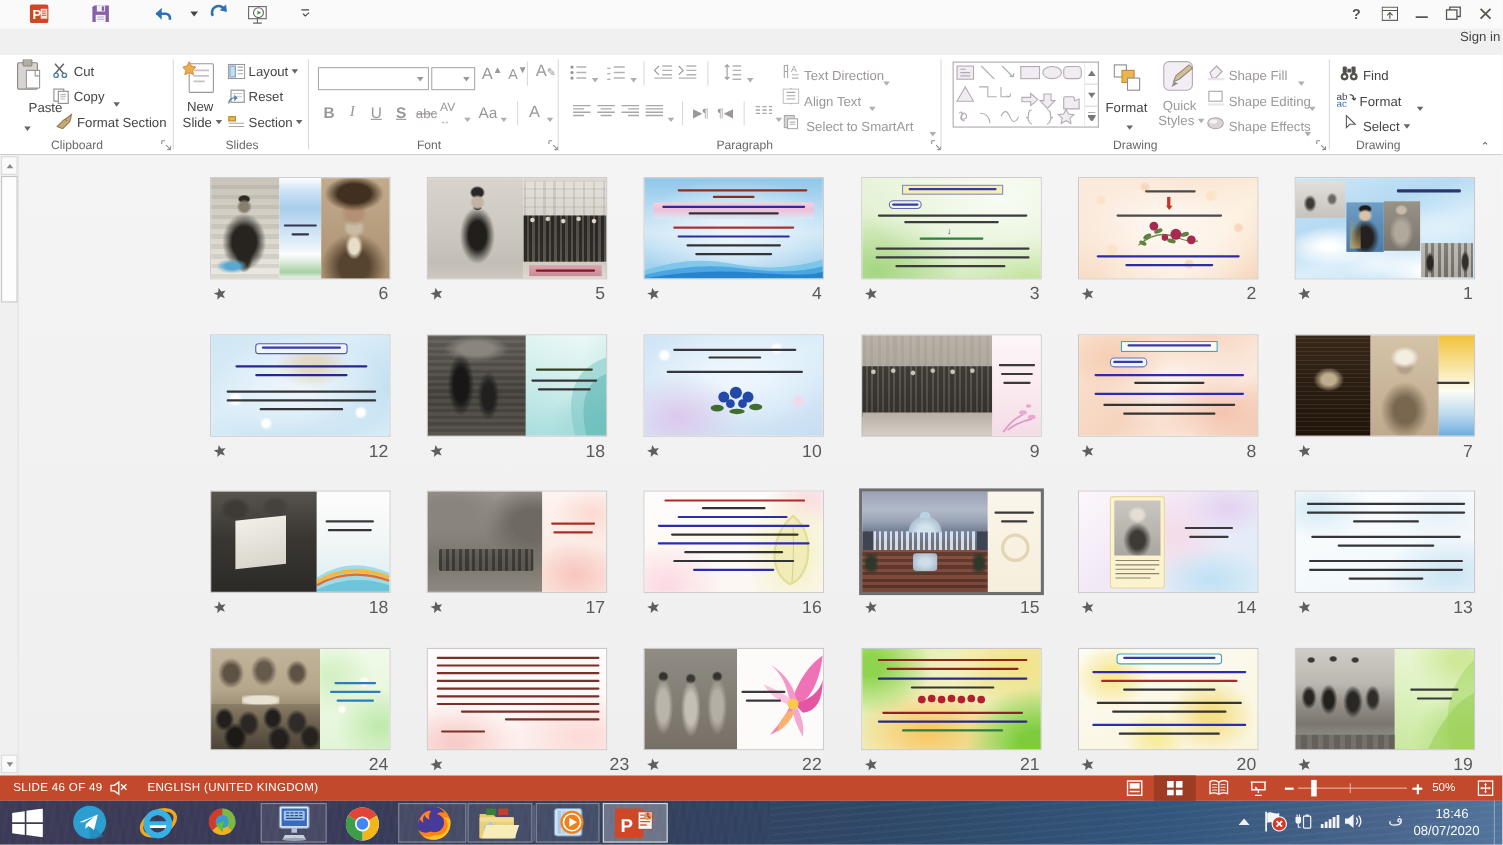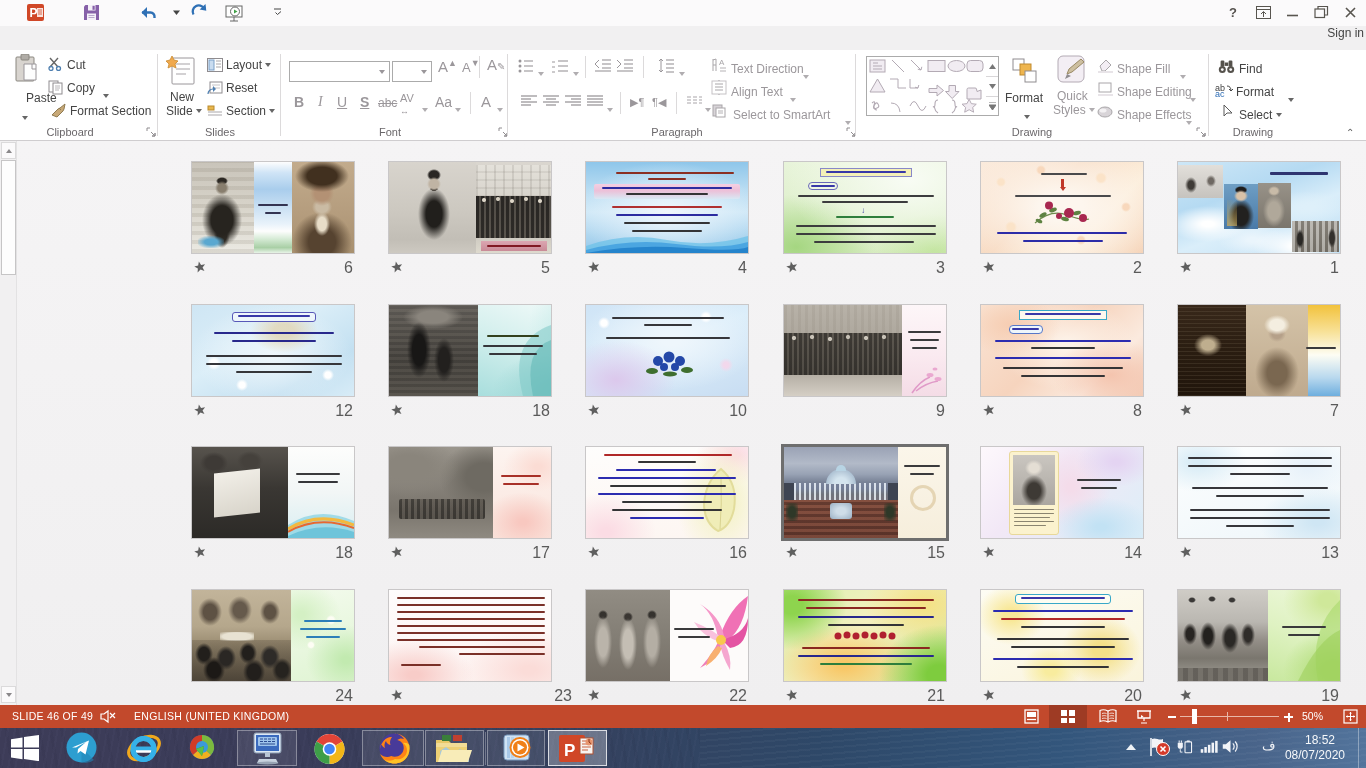--- a/index.html
+++ b/index.html
@@ -1187,19 +1187,19 @@
         <rect x="6" y="9" width="3.5" height="8" fill="#f2f4f8"></rect>
         <rect x="11" y="6" width="3.5" height="11" fill="#f2f4f8"></rect>
         <rect x="16" y="3" width="3.5" height="14" fill="#f2f4f8"></rect>
         <rect x="21" y="0.5" width="3.5" height="16.5" fill="#f2f4f8"></rect>
       </svg>
       <svg class="abs" style="left:1222px;top:10px" width="17" height="17" viewBox="0 0 22 20">
         <path d="M1 7h4l6-5v16l-6-5H1z" fill="#f2f4f8"></path>
         <path d="M14 6a5.5 5.5 0 010 8M17 3.5a9.5 9.5 0 010 13" stroke="#f2f4f8" stroke-width="1.6" fill="none"></path>
       </svg>
       <div class="abs" style="left:1262px;top:10px;font-size:13px;color:#f2f4f8">ف</div>
-      <div class="abs" style="left:1285px;top:5px;width:50px;text-align:right;font-size:12px;color:#f6f8fa">18:52</div>
+      <div class="abs" style="left:1285px;top:5px;width:50px;text-align:right;font-size:12px;color:#f6f8fa">18:46</div>
       <div class="abs" style="left:1267px;top:20px;width:78px;text-align:right;font-size:12px;color:#f6f8fa">08/07/2020</div>
       <div class="abs" style="left:1358px;top:0;width:1px;height:40px;background:rgba(255,255,255,.35)"></div>
     </div>
   </div>
 
 </div>
 
 </body></html>

